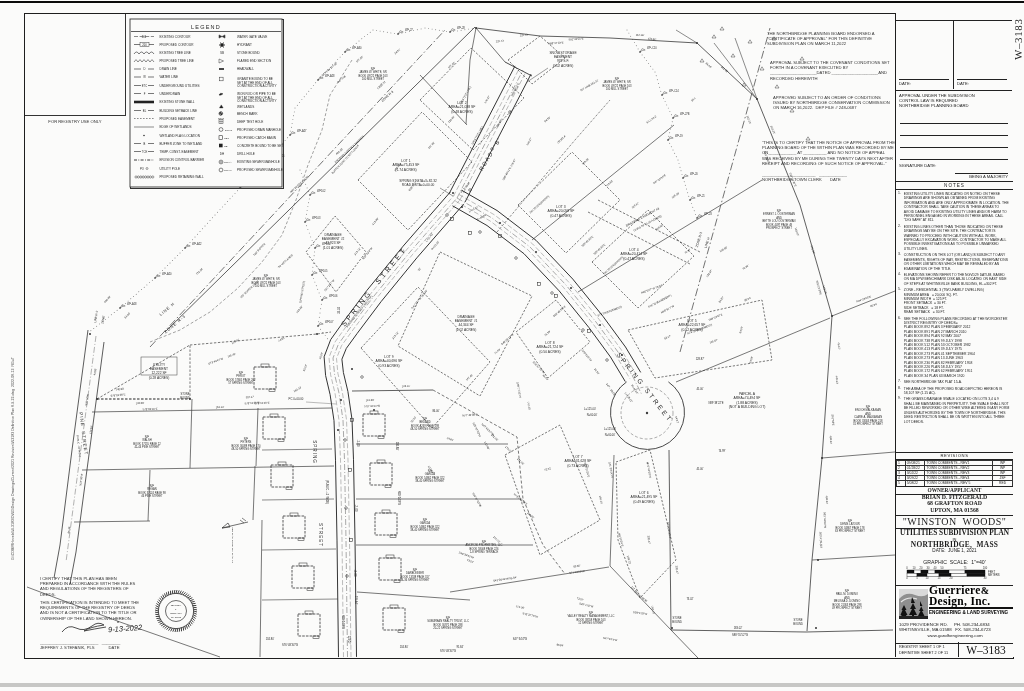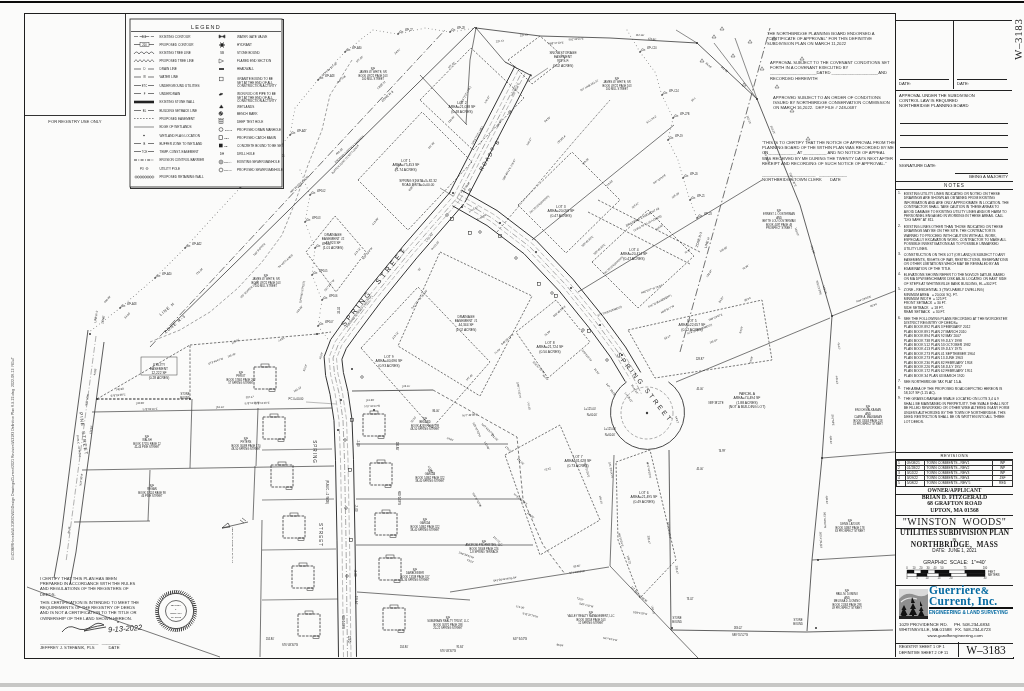--- a/index.html
+++ b/index.html
@@ -154,23 +154,23 @@
 <div id="logoart" class="abs" style="left:899px;top:589px;width:29px;height:30px;">
 <svg width="29" height="30" viewBox="0 0 29 30">
 <rect x="0" y="0" width="29" height="30" fill="#8f8f8f"></rect>
 <path d="M0,10 Q7,2 16,6 Q24,9 29,5 L29,0 L0,0 Z" fill="#d9d9d9"></path>
 <path d="M2,13 Q9,7 18,10" stroke="#e8e8e8" stroke-width="1.2" fill="none"></path>
 <path d="M13,8 l3,6 l-2,0 l3,6 l-2,0 l3,6 l-3,0 l0,4 l-2,0 l0,-4 l-3,0 l3,-6 l-2,0 l3,-6 l-2,0 Z" fill="#111"></path>
 <path d="M21,12 l2.5,5 l-1.5,0 l2.5,5 l-1.5,0 l2.5,5 l-2.5,0 l0,3 l-1.5,0 l0,-3 l-2.5,0 l2.5,-5 l-1.5,0 l2.5,-5 l-1.5,0 Z" fill="#111"></path>
 <path d="M5,16 l2.5,5 l-1.5,0 l2.5,5 l-1.5,0 l2.5,5 l-6,0 l0,-1 l-2,1 l1,-5 l-1,0 l2,-5 l-1,0 Z" fill="#111"></path>
 <rect x="0" y="27" width="29" height="3" fill="#222"></rect>
 </svg></div>
-<div class="abs" style="left:929px;top:586px;width:84px;font-family:'Liberation Serif',serif;font-weight:bold;color:#0369a1;">
+<div class="abs" style="left:929px;top:586px;width:84px;font-family:'Liberation Serif',serif;font-weight:bold;color:#000000;">
   <div style="font-size:11.5px;line-height:9.5px;letter-spacing:.3px;">Guerriere<span style="font-size:10px;">&amp;</span></div>
-  <div style="font-size:11.5px;line-height:10px;letter-spacing:.3px;">Current, Inc.</div>
+  <div style="font-size:11.5px;line-height:10px;letter-spacing:.3px;">Design, Inc.</div>
   <div style="border-top:2px solid #111;margin-top:1px;"></div>
   <div style="font-family:'Liberation Sans',sans-serif;font-size:4.6px;font-weight:bold;margin-top:1px;white-space:nowrap;">ENGINEERING &amp; LAND SURVEYING</div>
 </div>
 <div class="abs" style="left:899px;top:622px;width:112px;font-size:4.4px;line-height:5.4px;color:#222;white-space:nowrap;">1029 PROVIDENCE RD.&nbsp;&nbsp;&nbsp;&nbsp;&nbsp;PH. 508-234-6834<br>WHITINSVILLE, MA 01588&nbsp;&nbsp;&nbsp;FX. 508-234-6723<br><span style="display:block;text-align:center;">www.gandhengineering.com</span></div>
 
 <div class="abs t4" style="left:899px;top:644px;width:58px;font-size:3.8px;line-height:6px;white-space:nowrap;">REGISTRY SHEET 1 OF 1<br>DEFINITIVE SHEET 2 OF 11</div>
 <div class="abs" style="left:958px;top:642px;width:1px;height:15px;background:#222;"></div>
 <div class="abs ctr" style="left:959px;top:643px;width:54px;font-size:11.5px;line-height:14px;font-family:'Liberation Serif',serif;color:#111;">W–3183</div>
 
 <svg id="map" class="abs" style="left:0;top:0;" width="1024" height="691" viewBox="0 0 1024 691">

